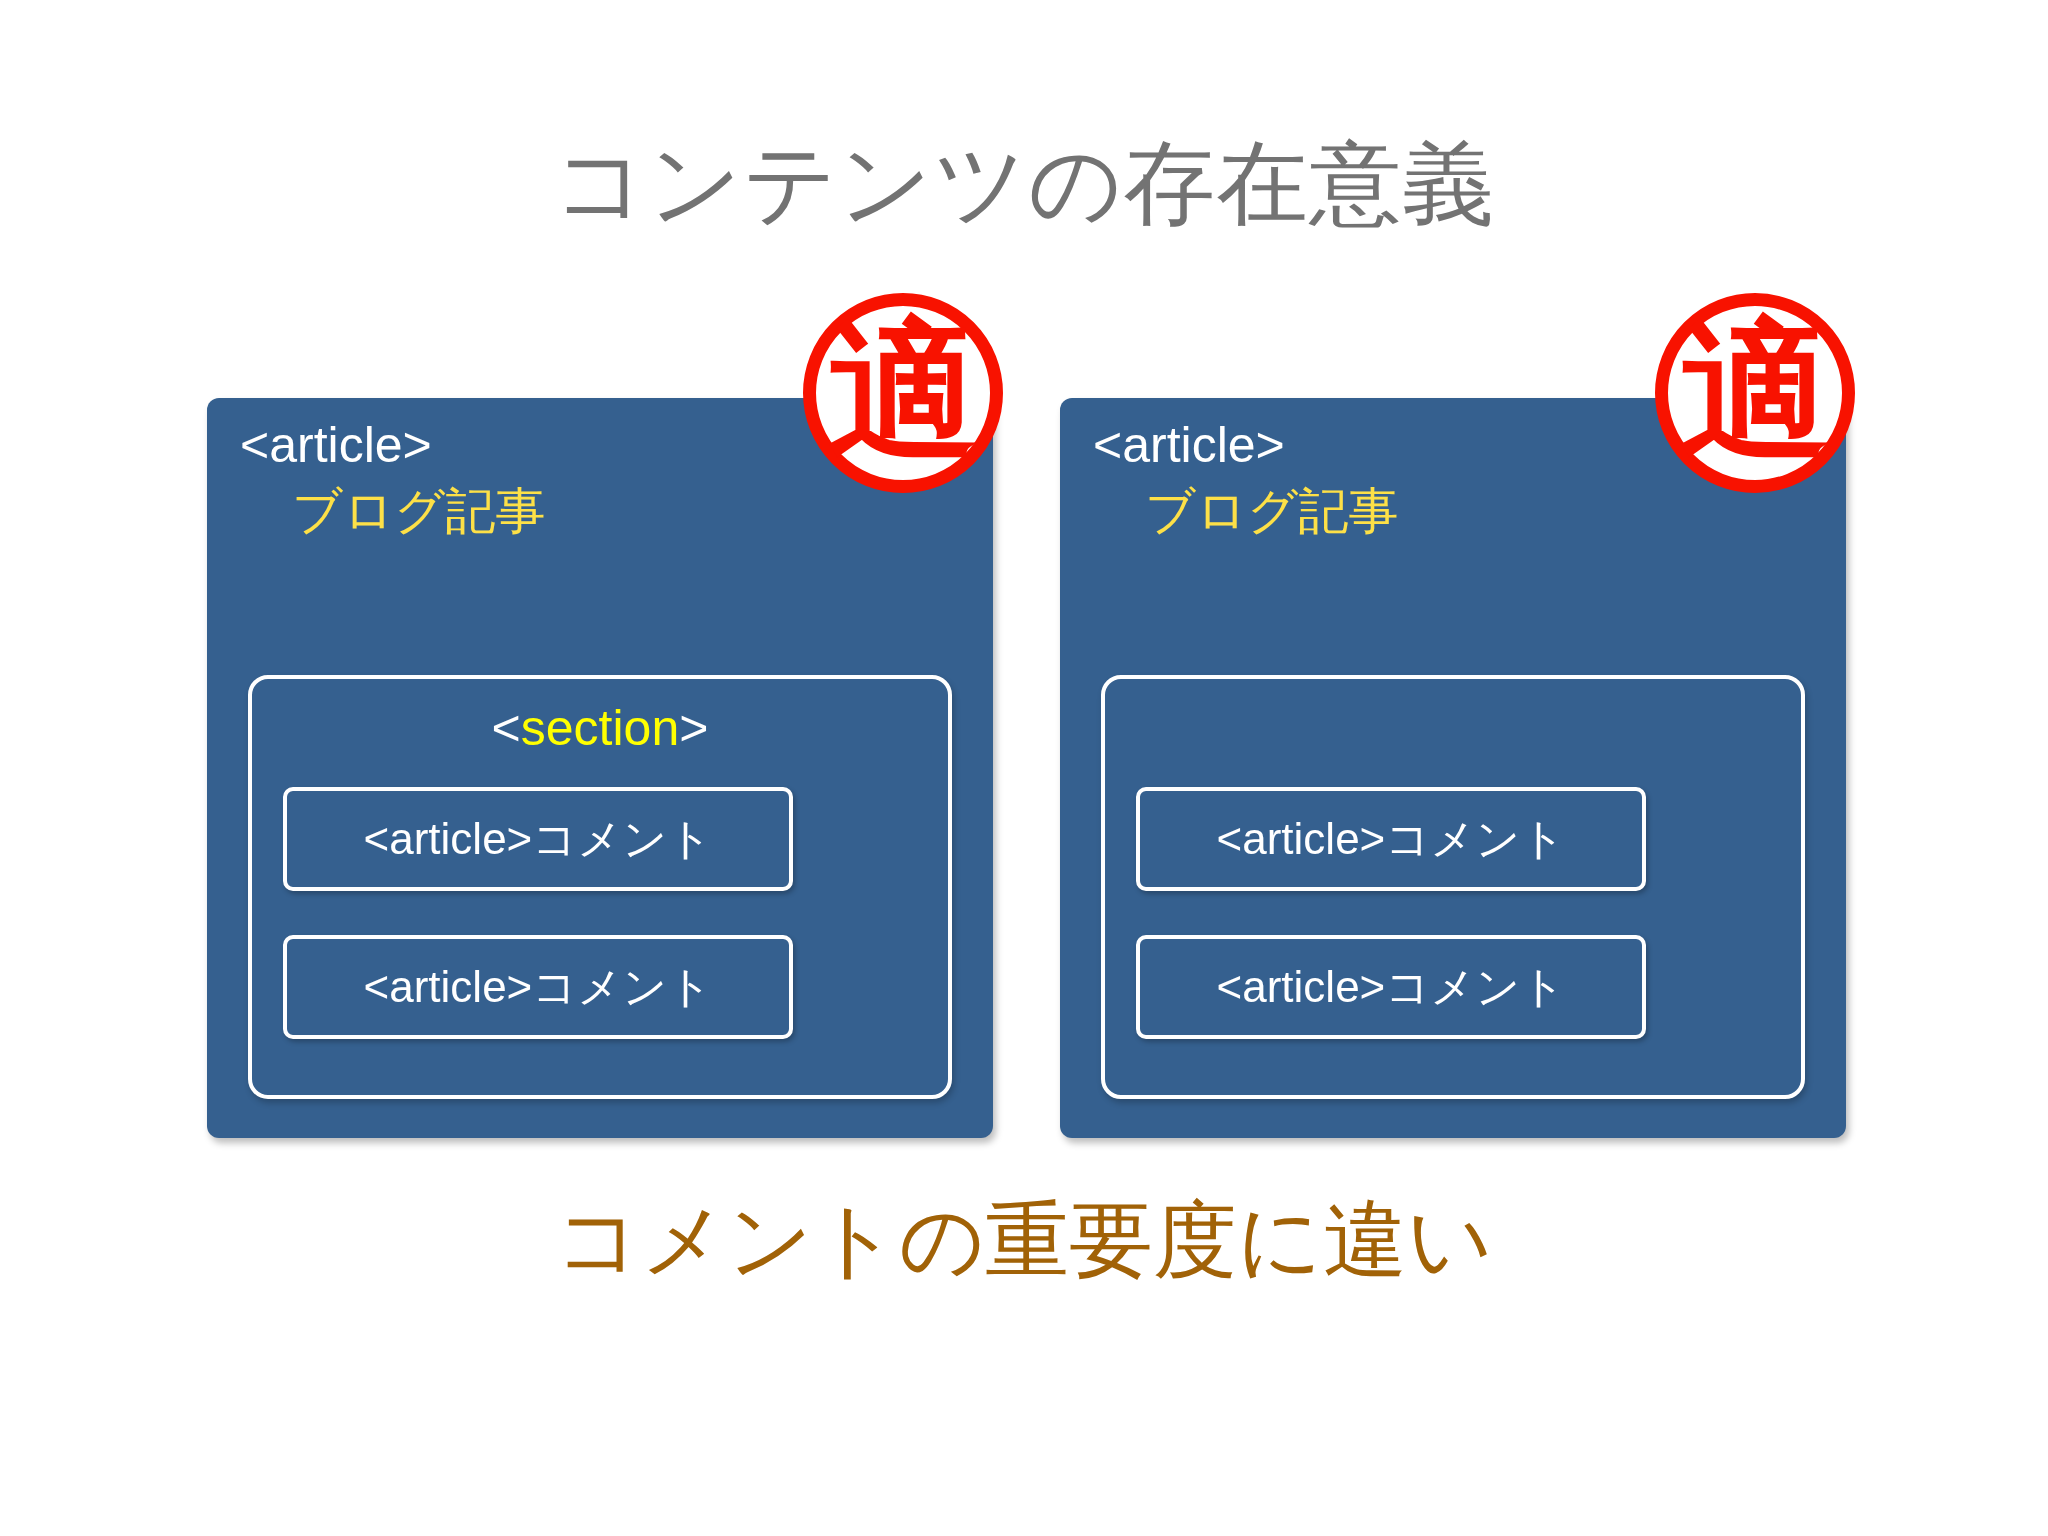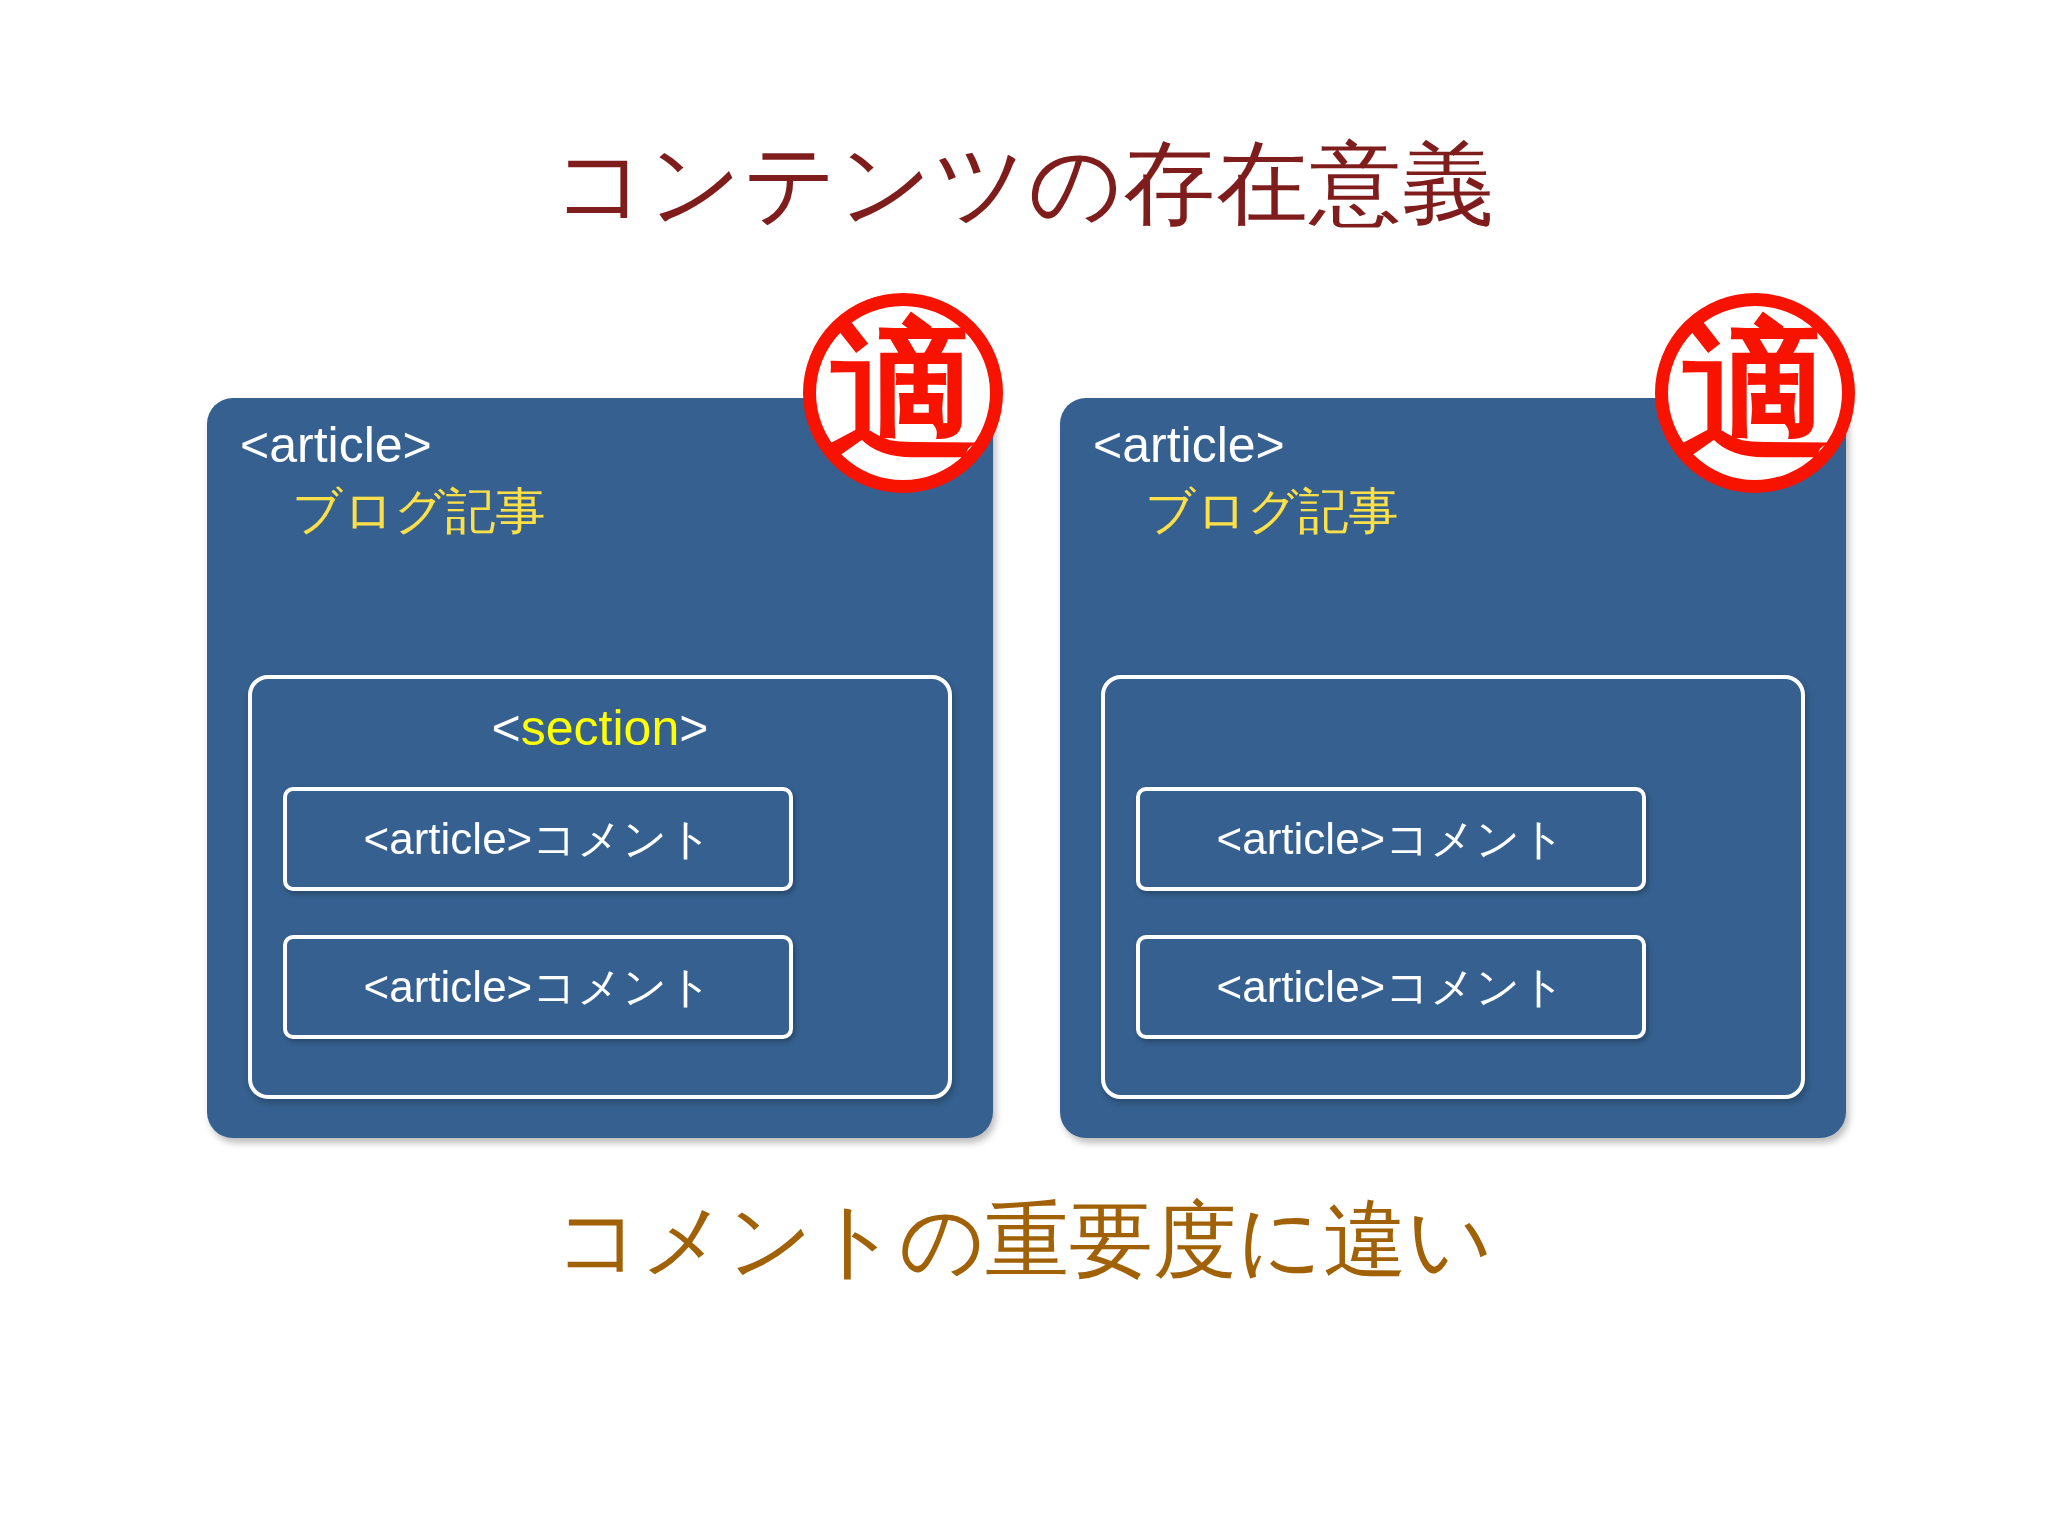--- a/index.html
+++ b/index.html
@@ -18,41 +18,41 @@
 
   
   .slide-title {
     position: absolute;
     left: 0;
     top: 126px;
     width: 2048px;
     text-align: center;
     font-size: 92px;
     line-height: 1.25;
-    color: #7f1d1d;
+    color: #737373;
     font-weight: 400;
     letter-spacing: 0.01em;
     white-space: nowrap;
   }
 
   
   .panels {
     position: absolute;
     left: 0;
     top: 0;
     width: 2048px;
     height: 1536px;
   }
 
   .panel {
     position: absolute;
     top: 398px;
     height: 740px;
     background: #35608F;
-    border-radius: 26px;
+    border-radius: 12px;
     box-shadow: 3px 5px 7px rgba(0,0,0,0.26);
     box-sizing: border-box;
   }
   .panel--left  { left: 207px;  width: 786px; }
   .panel--right { left: 1060px; width: 786px; }
 
   .panel-tag {
     position: absolute;
     left: 33px;
     top: 20px;

